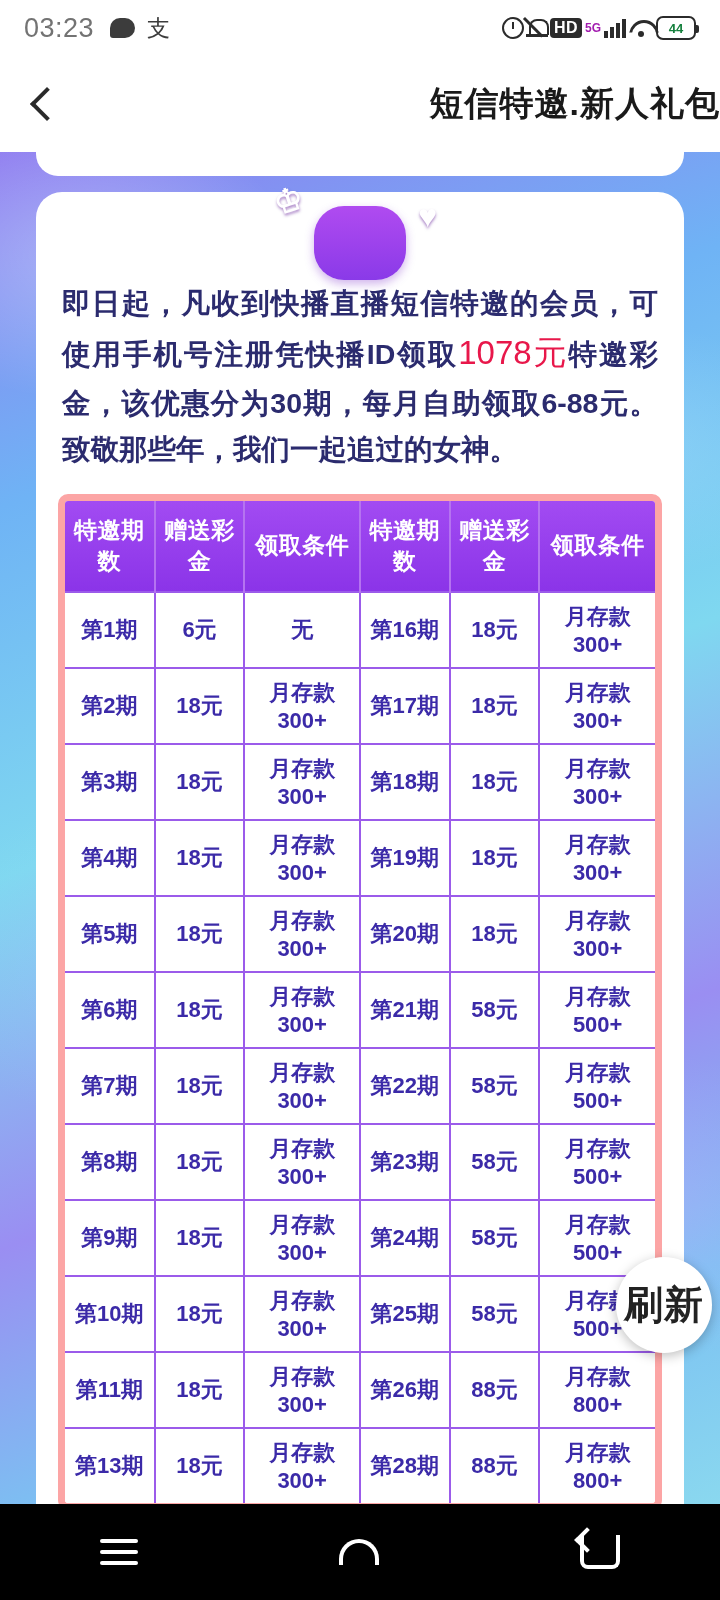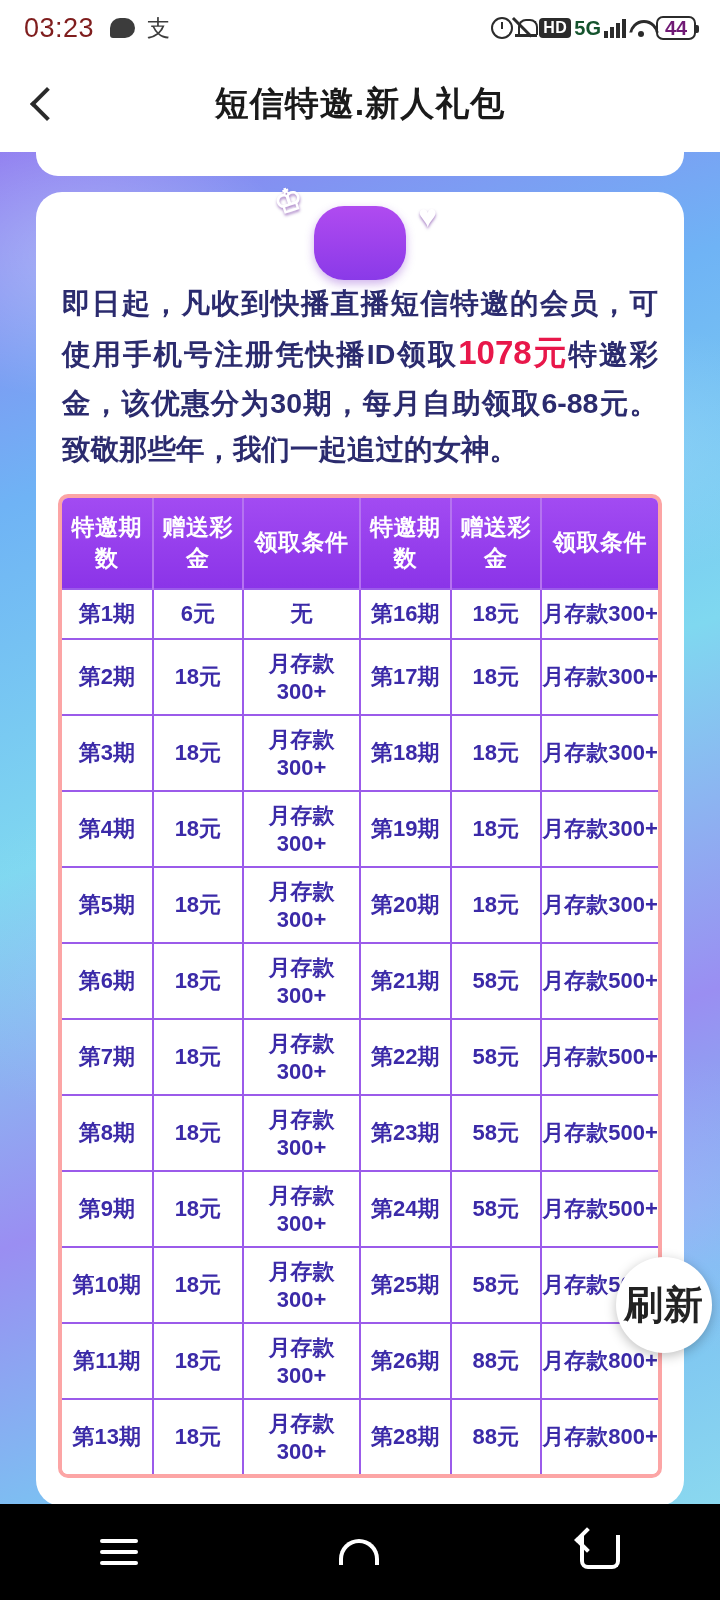--- a/index.html
+++ b/index.html
@@ -21,21 +21,21 @@
   .statusbar {
     height: 56px;
     background: #fff;
     display: flex;
     align-items: center;
     padding: 0 24px;
     flex: none;
   }
   .sb-time {
     font-size: 27px;
-    color: #7f1d1d;
+    color: #737373;
     letter-spacing: 0.5px;
   }
   .sb-left-icons {
     display: flex;
     align-items: center;
     gap: 12px;
     margin-left: 16px;
   }
   .sb-spacer { flex: 1; }
   .sb-right {
@@ -94,22 +94,22 @@
   .hd-badge {
     font-size: 16px;
     font-weight: bold;
     color: #fff;
     background: #2b2b2b;
     border-radius: 4px;
     padding: 1px 4px;
     letter-spacing: 0.5px;
   }
   .fiveg {
-    font-size: 20px;
-    color: #14532d;
+    font-size: 12px;
+    color: #a21caf;
     font-weight: bold;
   }
   .bars {
     display: flex;
     align-items: flex-end;
     gap: 2px;
     height: 20px;
   }
   .bars i {
     display: block;
@@ -152,23 +152,23 @@
   }
   .batt::after {
     content: "";
     position: absolute;
     right: -5px; top: 7px;
     width: 3px; height: 8px;
     background: #2b2b2b;
     border-radius: 0 2px 2px 0;
   }
   .batt span {
-    font-size: 20px;
-    font-weight: bold;
-    color: #701a75;
+    font-size: 13px;
+    font-weight: bold;
+    color: #15803d;
   }
 
   
   .titlebar {
     height: 96px;
     background: #fff;
     display: flex;
     align-items: center;
     position: relative;
     flex: none;
@@ -182,21 +182,21 @@
   .chev {
     width: 24px; height: 24px;
     border-left: 4px solid #2a2a2a;
     border-bottom: 4px solid #2a2a2a;
     transform: rotate(45deg);
     margin-left: 8px;
   }
   .page-title {
     position: absolute;
     left: 0; right: 0;
-    text-align: center;
+    text-align: right;
     font-size: 34px;
     font-weight: bold;
     color: #1a1a1a;
     letter-spacing: 1px;
     pointer-events: none;
   }
 
   
   .content {
     position: relative;
@@ -278,27 +278,27 @@
     padding: 0 26px;
     font-size: 28.5px;
     line-height: 1.62;
     color: #2b2b6e;
     font-weight: bold;
     text-align: justify;
   }
   .intro .amt {
     color: #e8174a;
     font-size: 33px;
-    font-weight: bold;
+    font-weight: normal;
   }
 
   
   .tbl-wrap {
     margin: 22px 22px 0;
-    border: 4px solid #fca5a5;
+    border: 7px solid #fca5a5;
     border-radius: 10px;
     overflow: hidden;
   }
   table {
     width: 100%;
     border-collapse: collapse;
     table-layout: fixed;
   }
   thead th {
     background: linear-gradient(180deg, #a24bf2 0%, #8b34e8 100%);

